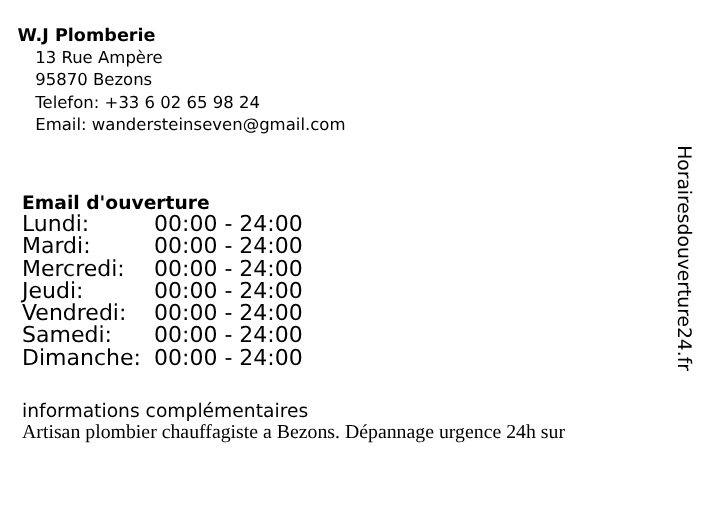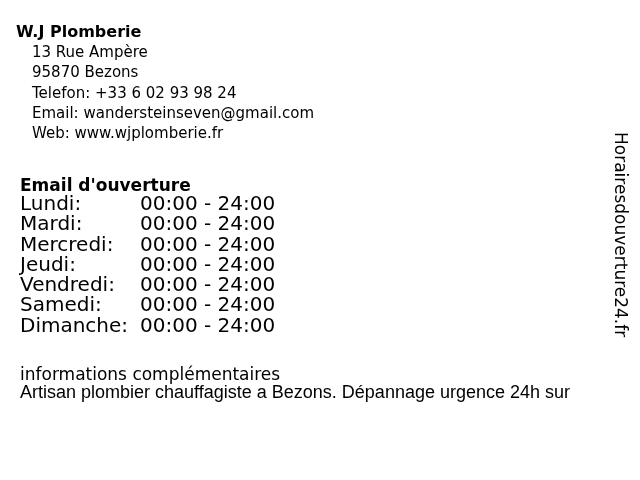--- a/index.html
+++ b/index.html
@@ -70,20 +70,21 @@
   .description {
     position: absolute;
     left: 20px;
     top: 379px;
     font-size: 18px;
     line-height: 26px;
     font-family: "Liberation Sans", sans-serif;
   }
   .description div {
     white-space: nowrap;
+    font-family: Liberation Serif, serif;
   }
   .watermark {
     position: absolute;
     top: 132px;
     right: 10px;
     writing-mode: vertical-rl;
     text-orientation: mixed;
     font-size: 17px;
     line-height: 18px;
     color: #000000;
@@ -93,23 +94,22 @@
 </head>
 <body>
 
 <div class="page">
 
   <h1 class="title">W.J Plomberie</h1>
 
   <div class="contact">
     <div>13 Rue Ampère</div>
     <div>95870 Bezons</div>
-    <div><span>Telefon:</span> <span>+33 6 02 93 98 24</span></div>
+    <div><span>Telefon:</span> <span>+33 6 02 65 98 24</span></div>
     <div><span>Email:</span> <span>wandersteinseven@gmail.com</span></div>
-    <div><span>Web:</span> <span>www.wjplomberie.fr</span></div>
   </div>
 
   <h2 class="hours-heading">Email d'ouverture</h2>
 
   <div class="hours-table">
     <div class="hours-row">
       <span>Lundi:</span>
       <span>00:00 - 24:00</span>
     </div>
     <div class="hours-row">

